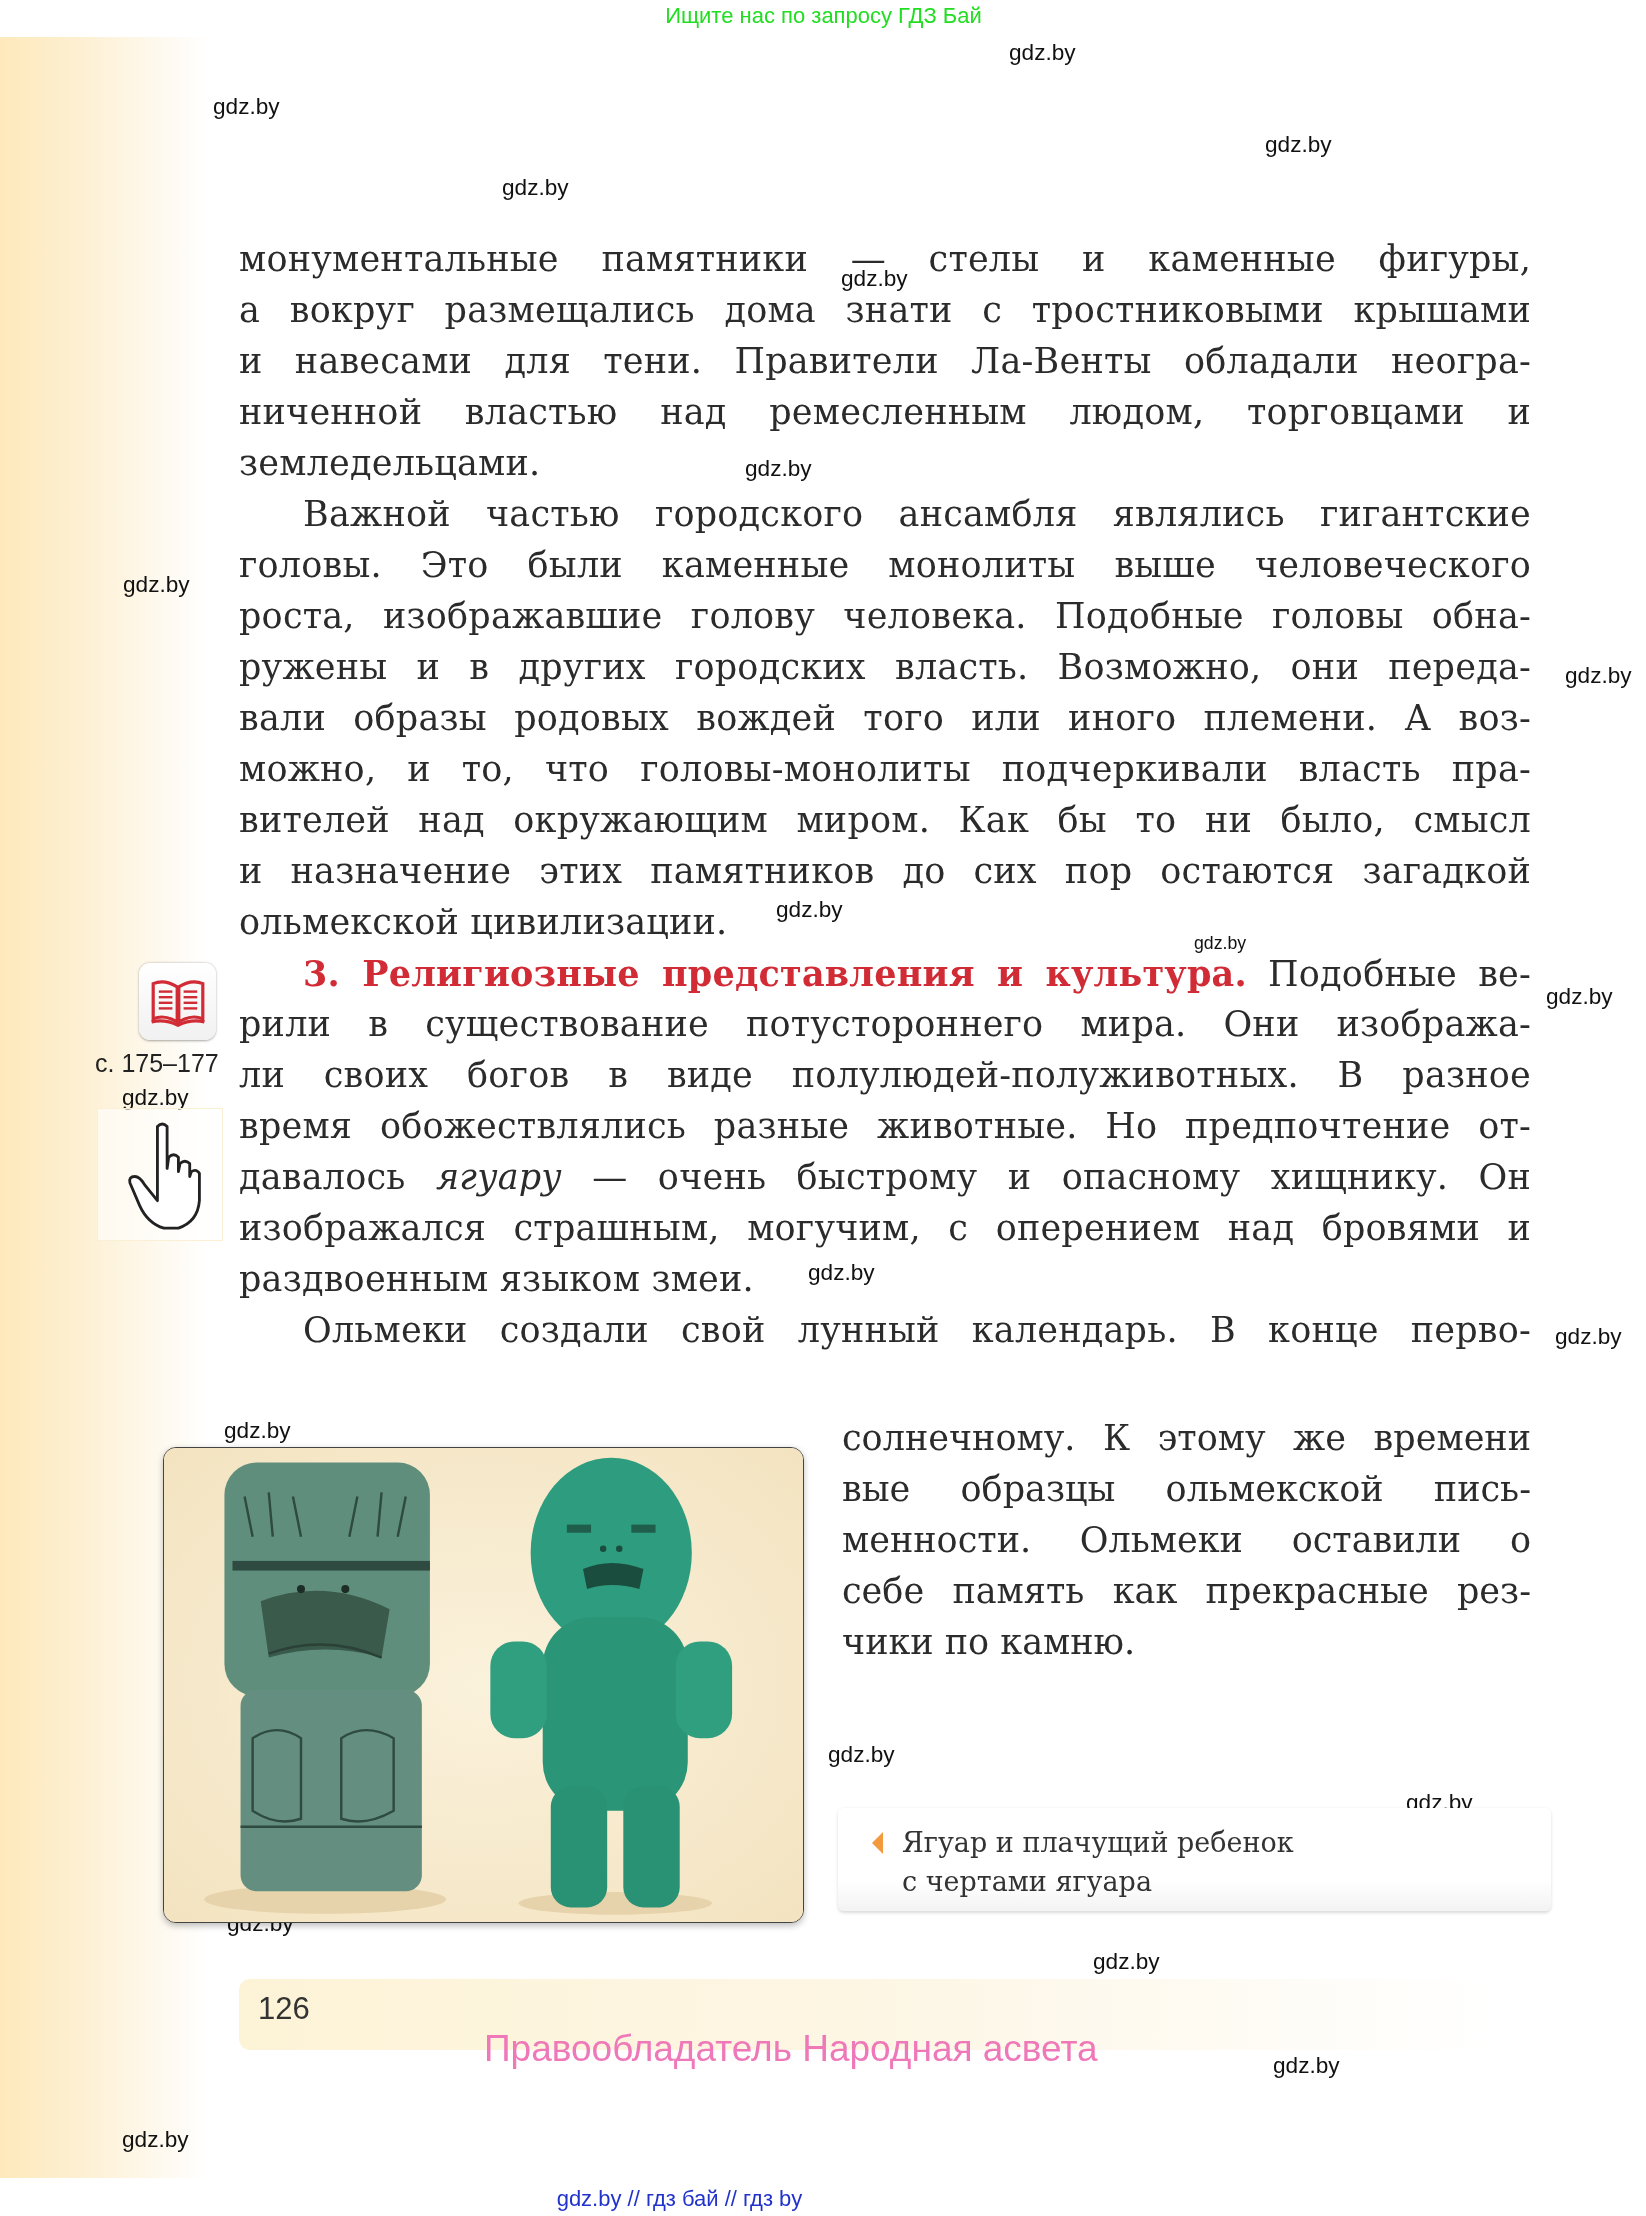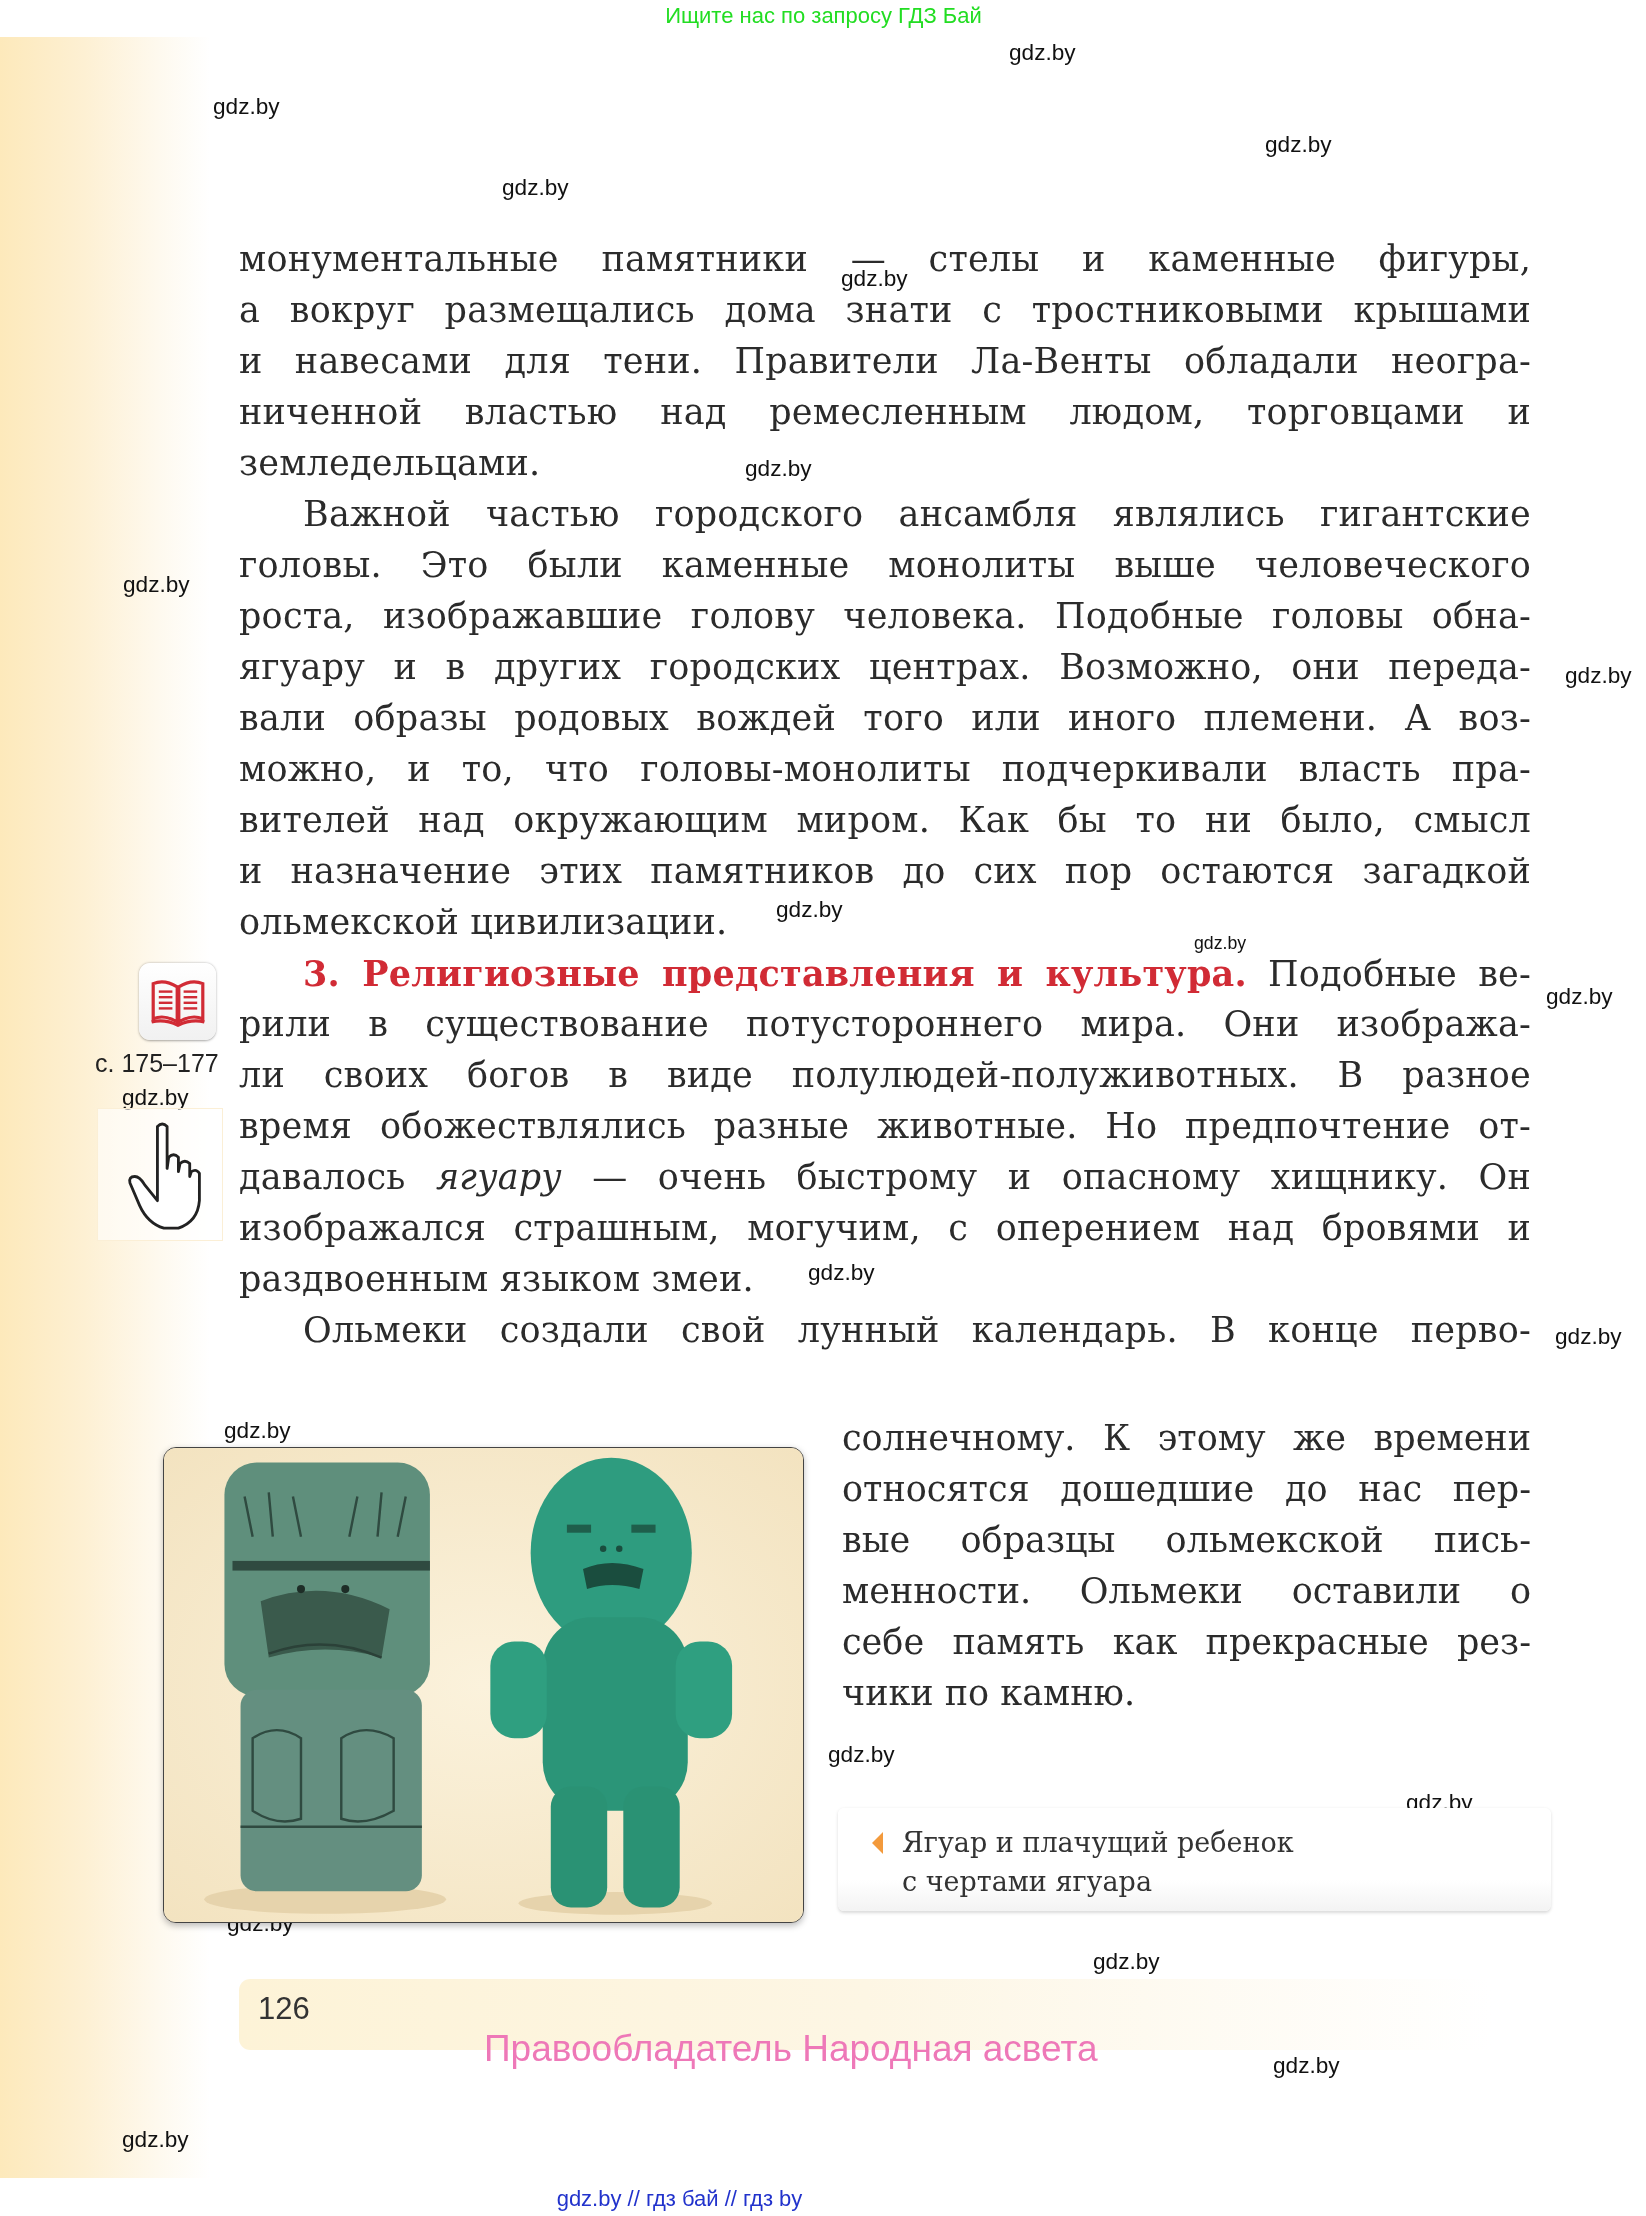--- a/index.html
+++ b/index.html
@@ -74,21 +74,21 @@
     <span class="line">монументальные памятники — стелы и каменные фигуры,</span>
     <span class="line">а вокруг размещались дома знати с тростниковыми крышами</span>
     <span class="line">и навесами для тени. Правители Ла-Венты обладали неогра-</span>
     <span class="line">ниченной властью над ремесленным людом, торговцами и</span>
     <span class="line last">земледельцами.</span>
   </p>
   <p>
     <span class="line indent">Важной частью городского ансамбля являлись гигантские</span>
     <span class="line">головы. Это были каменные монолиты выше человеческого</span>
     <span class="line">роста, изображавшие голову человека. Подобные головы обна-</span>
-    <span class="line">ягуару и в других городских центрах. Возможно, они переда-</span>
+    <span class="line">ружены и в других городских власть. Возможно, они переда-</span>
     <span class="line">вали образы родовых вождей того или иного племени. А воз-</span>
     <span class="line">можно, и то, что головы-монолиты подчеркивали власть пра-</span>
     <span class="line">вителей над окружающим миром. Как бы то ни было, смысл</span>
     <span class="line">и назначение этих памятников до сих пор остаются загадкой</span>
     <span class="line last">ольмекской цивилизации.</span>
   </p>
   <p>
     <span class="line indent"><span class="heading-red">3. Религиозные представления и культура.</span> <span>Подобные ве-</span></span>
     <span class="line">рили в существование потустороннего мира. Они изобража-</span>
     <span class="line">ли своих богов в виде полулюдей-полуживотных. В разное</span>
@@ -97,21 +97,20 @@
     <span class="line">изображался страшным, могучим, с оперением над бровями и</span>
     <span class="line last">раздвоенным языком змеи.</span>
   </p>
   <p>
     <span class="line indent">Ольмеки создали свой лунный календарь. В конце перво-</span>
   </p>
 </div>
 
 <div class="right-col" style="top:1413px">
   <span class="line">солнечному. К этому же времени</span>
-  <span class="line">относятся дошедшие до нас пер-</span>
   <span class="line">вые образцы ольмекской пись-</span>
   <span class="line">менности. Ольмеки оставили о</span>
   <span class="line">себе память как прекрасные рез-</span>
   <span class="line last">чики по камню.</span>
 </div>
 
 <div class="book-icon">
   <svg width="56" height="50" viewBox="0 0 70 62">
     <path d="M4 8 L4 52 Q18 46 34 56 L34 12 Q18 2 4 8 Z" fill="none" stroke="#d12b35" stroke-width="4"></path>
     <path d="M66 8 L66 52 Q52 46 36 56 L36 12 Q52 2 66 8 Z" fill="none" stroke="#d12b35" stroke-width="4"></path>

